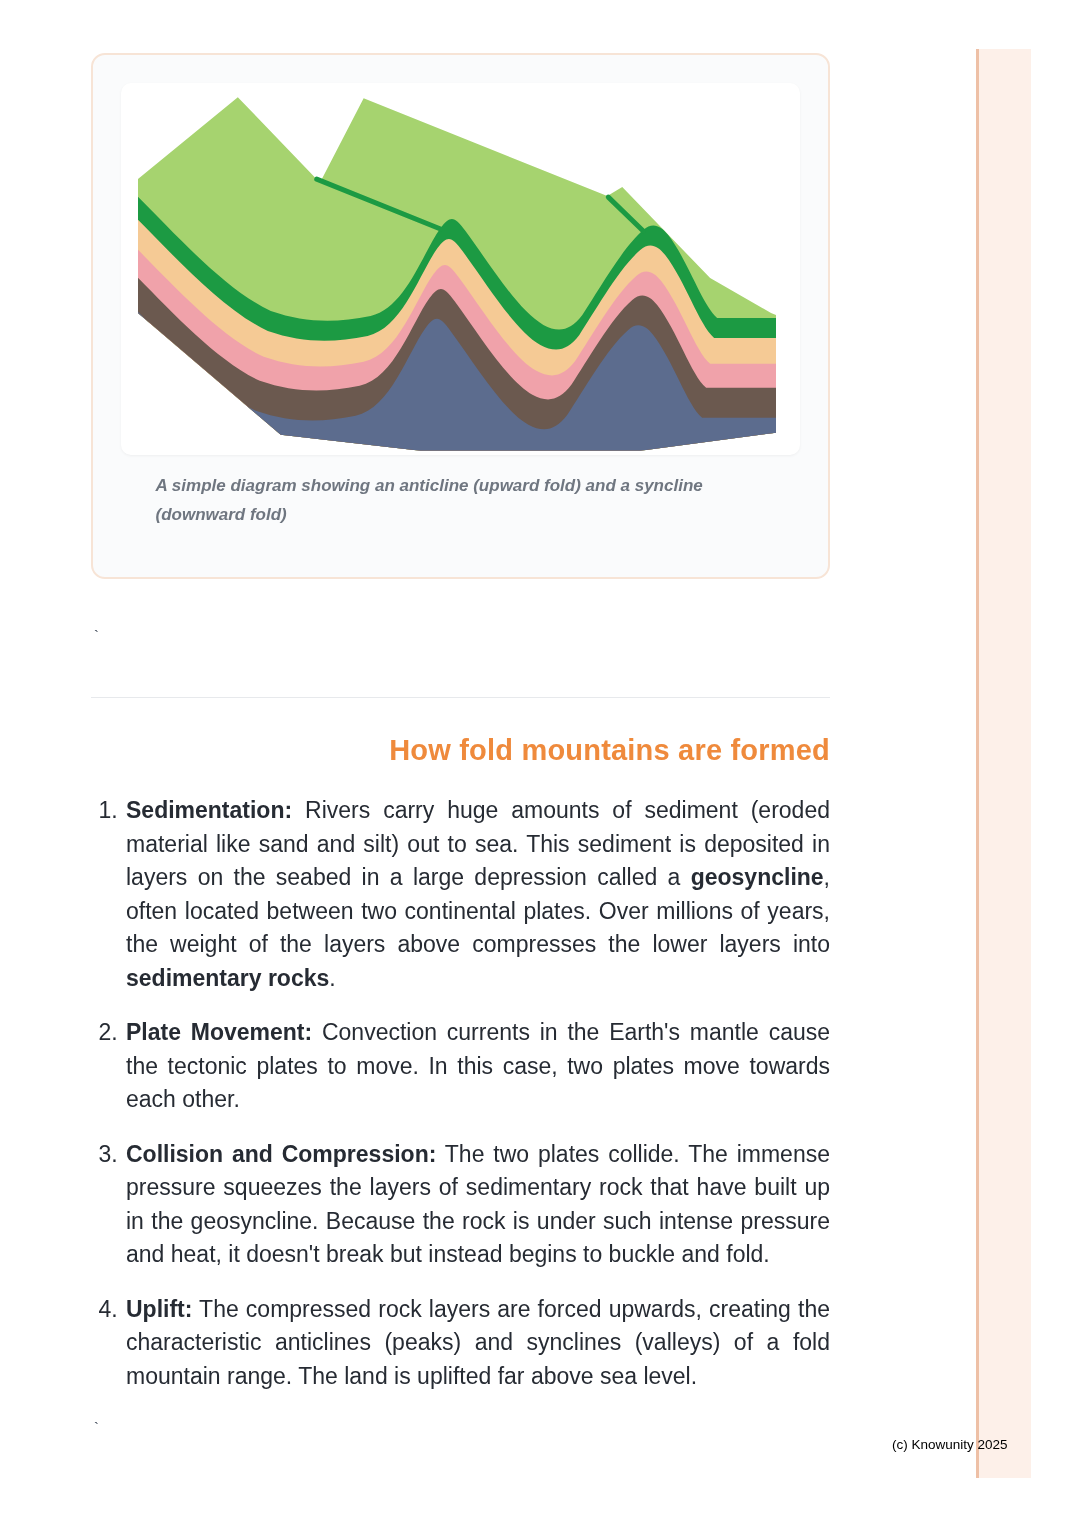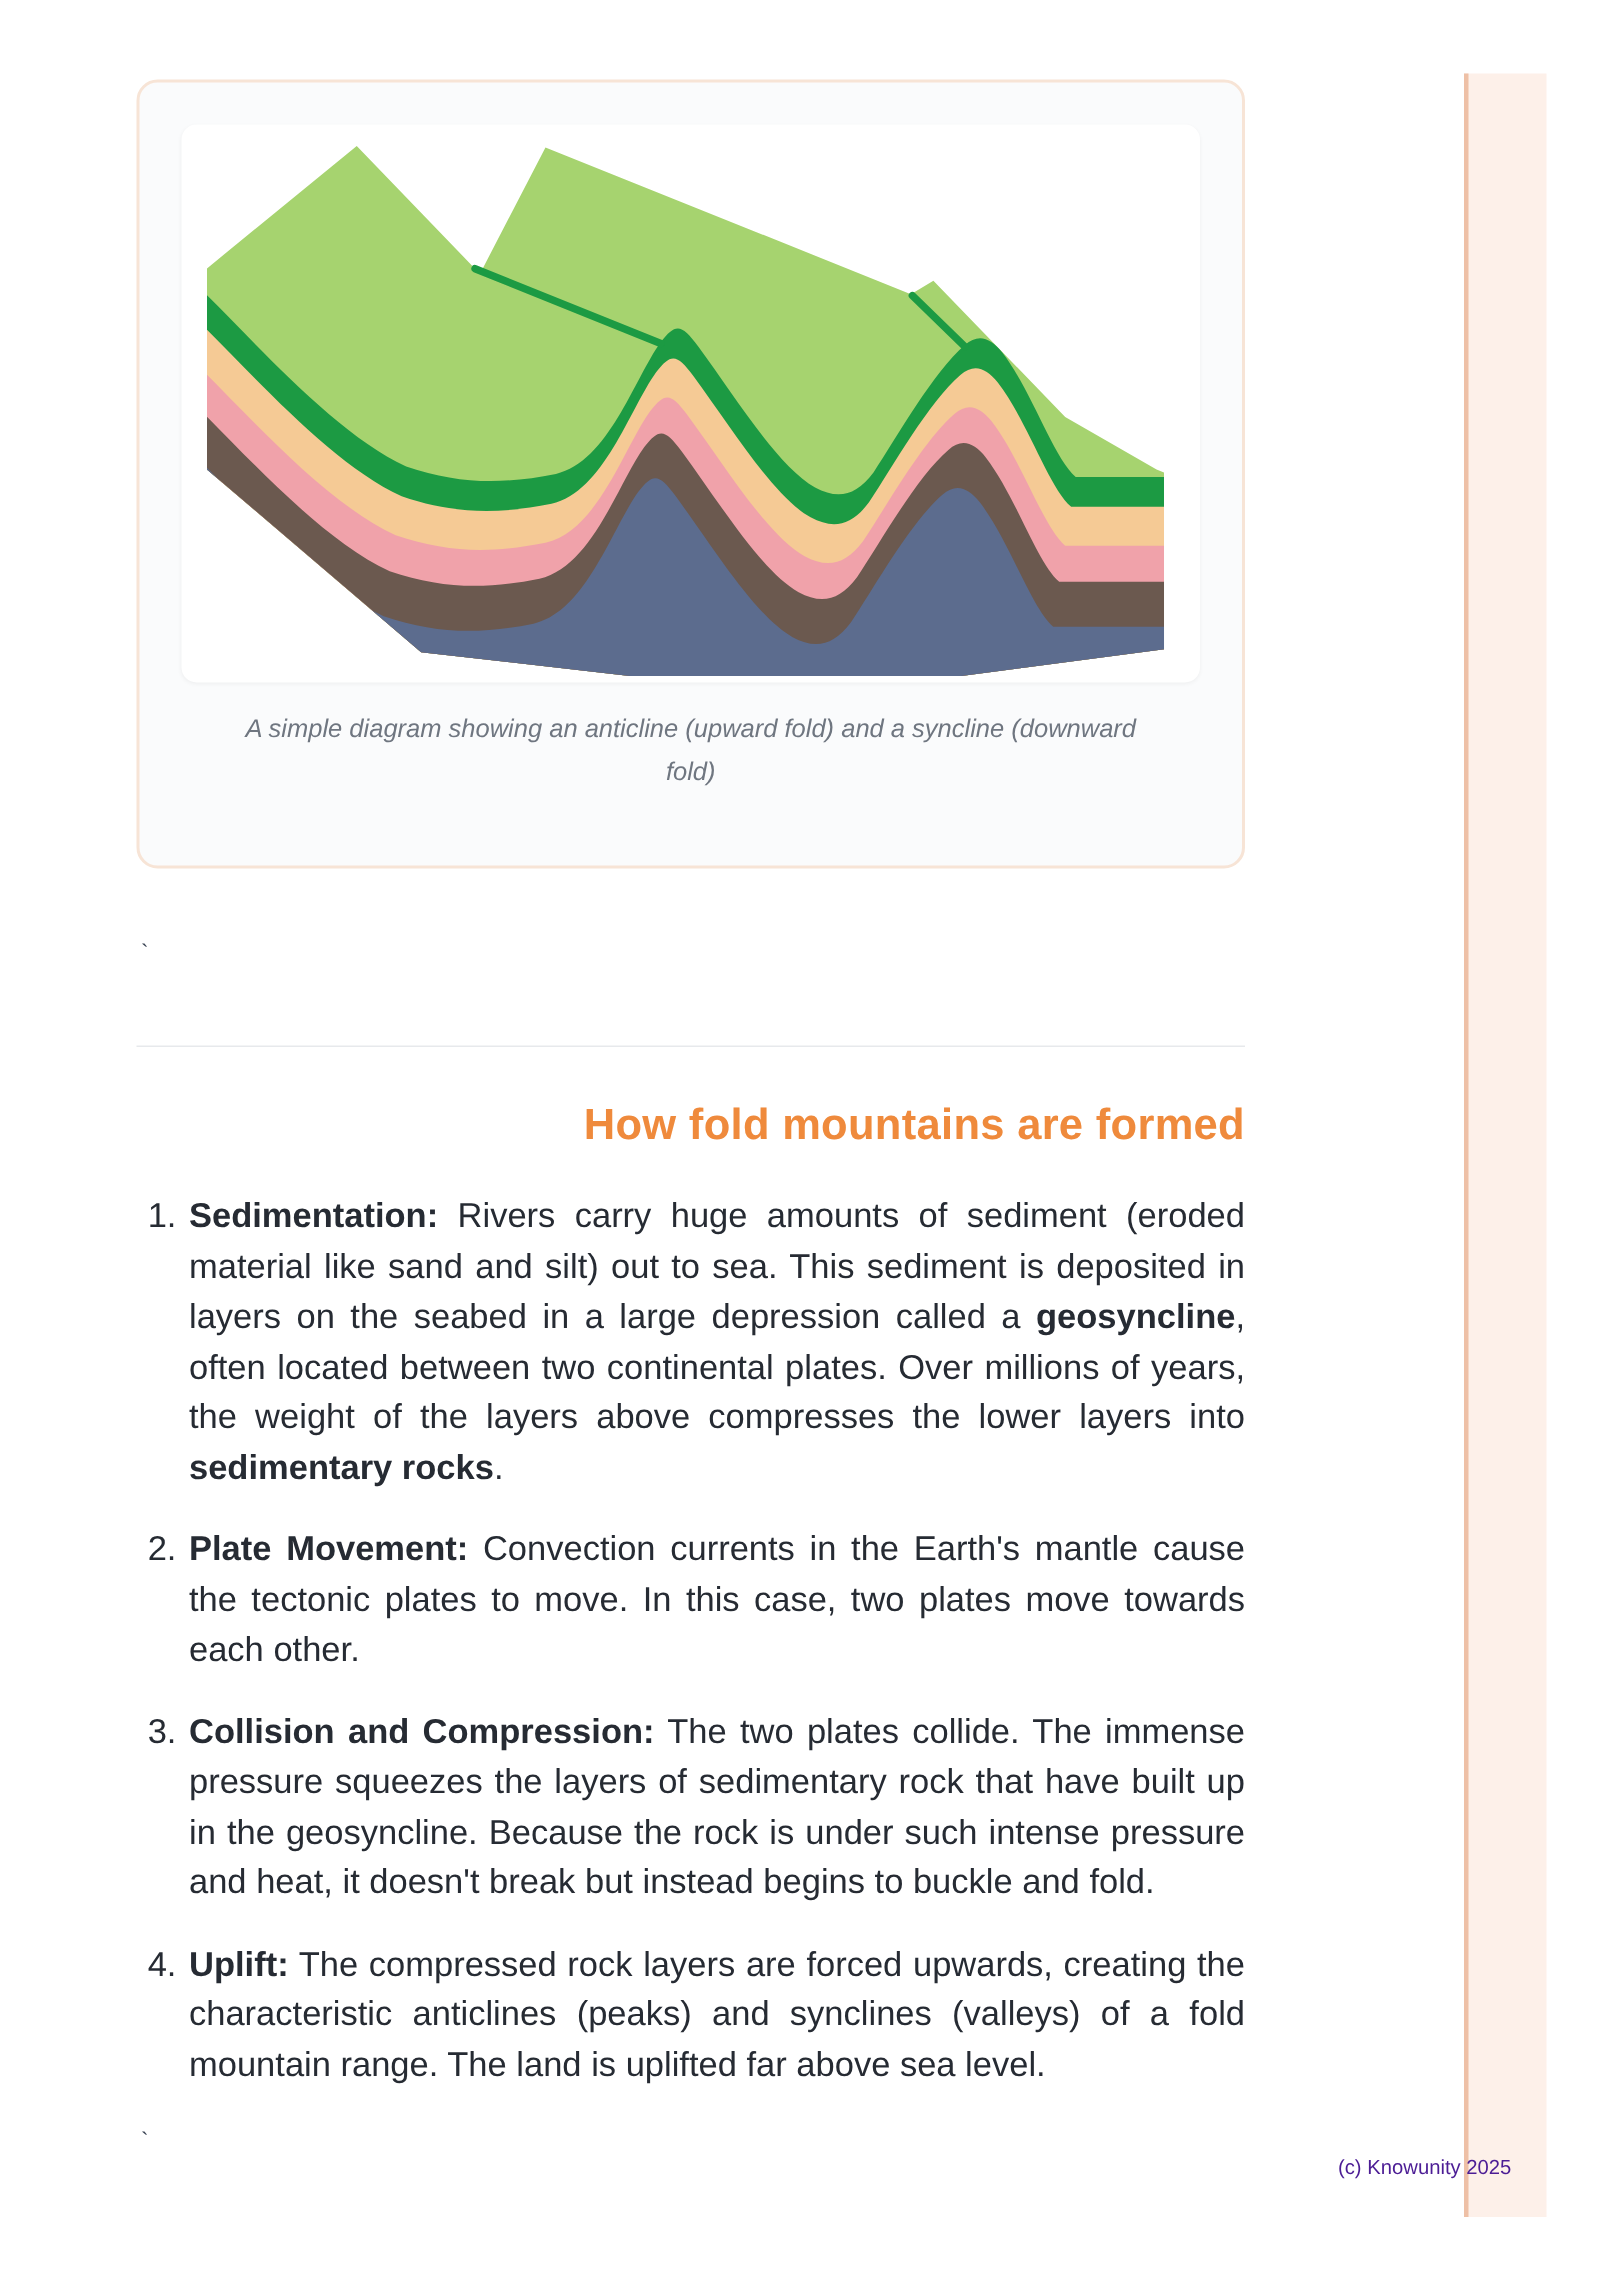--- a/index.html
+++ b/index.html
@@ -42,25 +42,26 @@
     width:679px; height:372px;
     background:#ffffff;
     border-radius:10px;
     box-shadow:0 1px 3px rgba(0,0,0,0.05);
     overflow:hidden;
   }
   .panel svg { display:block; }
   figcaption {
     margin:16px auto 0 auto;
     max-width:610px;
-    text-align:center;
+    text-align:left;
     font-style:italic;
     font-size:17px;
     line-height:29px;
     color:#6f7680;
+    font-weight:bold;
   }
 
   .tick {
     margin-top:46px;
     margin-left:3px;
     font-size:15px;
     line-height:22px;
     color:#374151;
   }
   .tick.bottom { margin-top:24px; }
@@ -97,21 +98,21 @@
     margin-bottom:21px;
     padding-left:2px;
     text-align:justify;
   }
   ol.stages li:last-child { margin-bottom:0; }
 
   .footer {
     position:absolute;
     left:892px; top:1437px;
     font-size:13.5px;
-    color:#4c1d95;
+    color:#000000;
     z-index:2;
     white-space:nowrap;
   }
 </style>
 </head>
 <body>
 
 <div class="stripe"></div>
 
 <div class="content">

